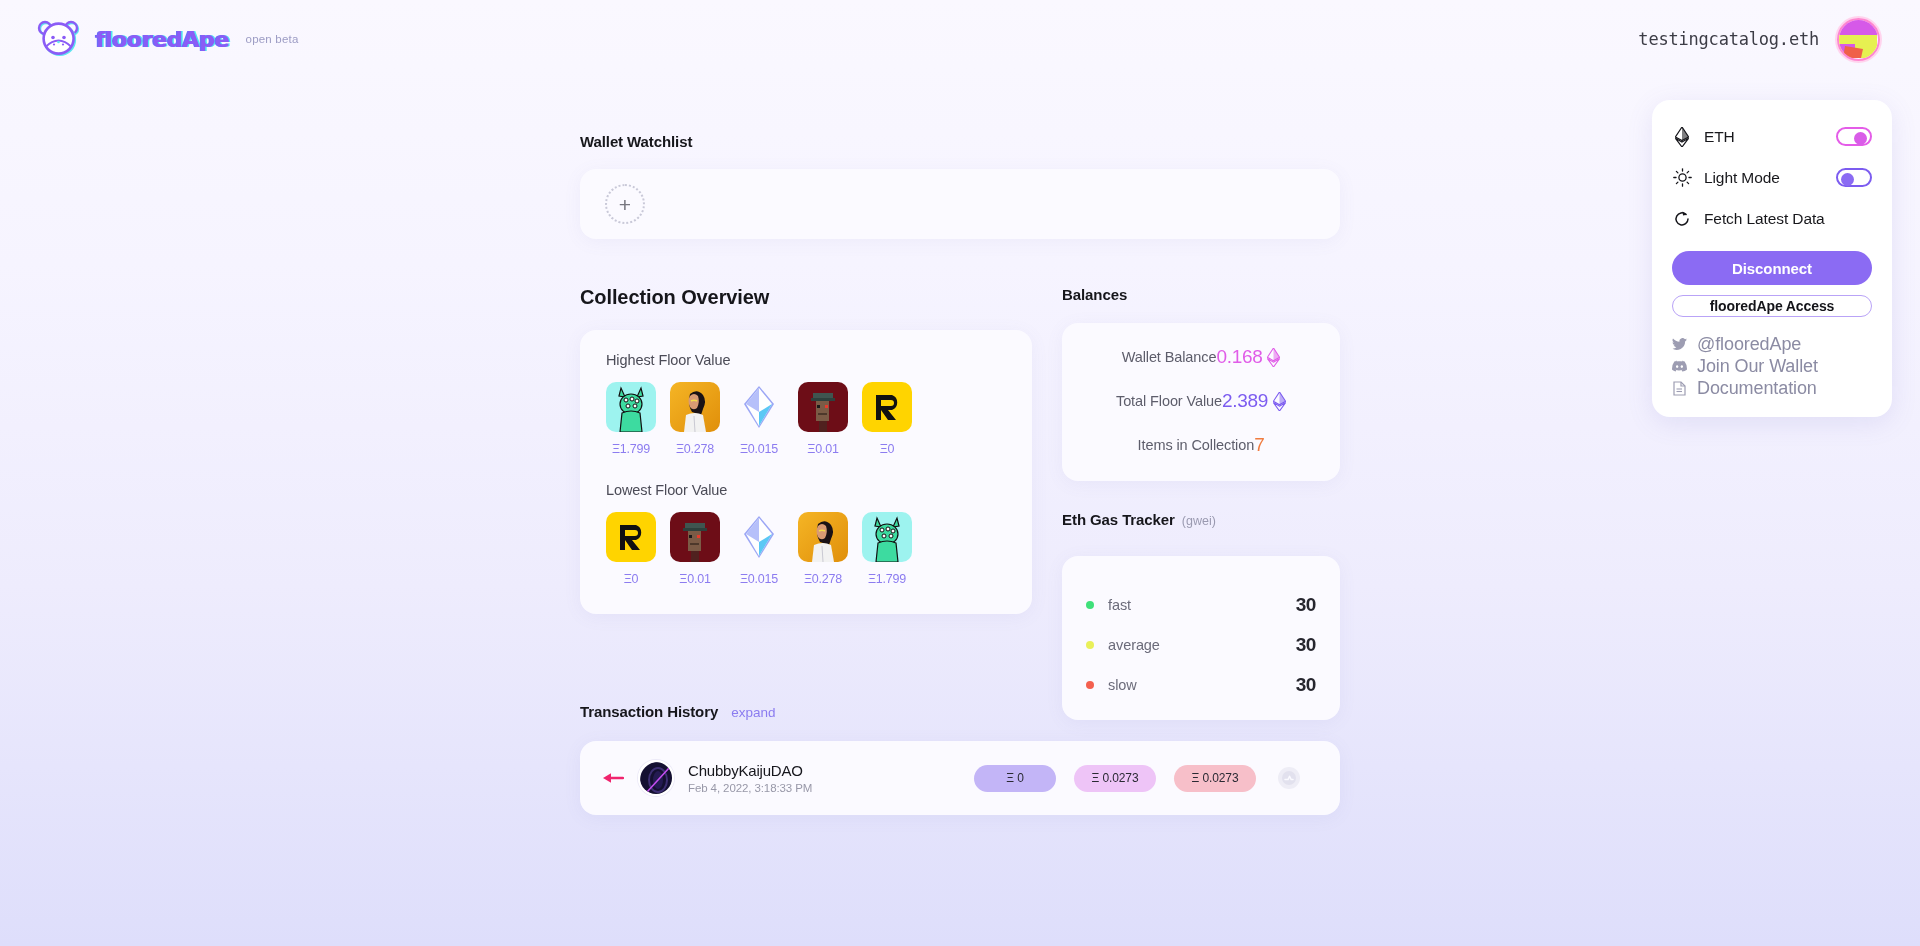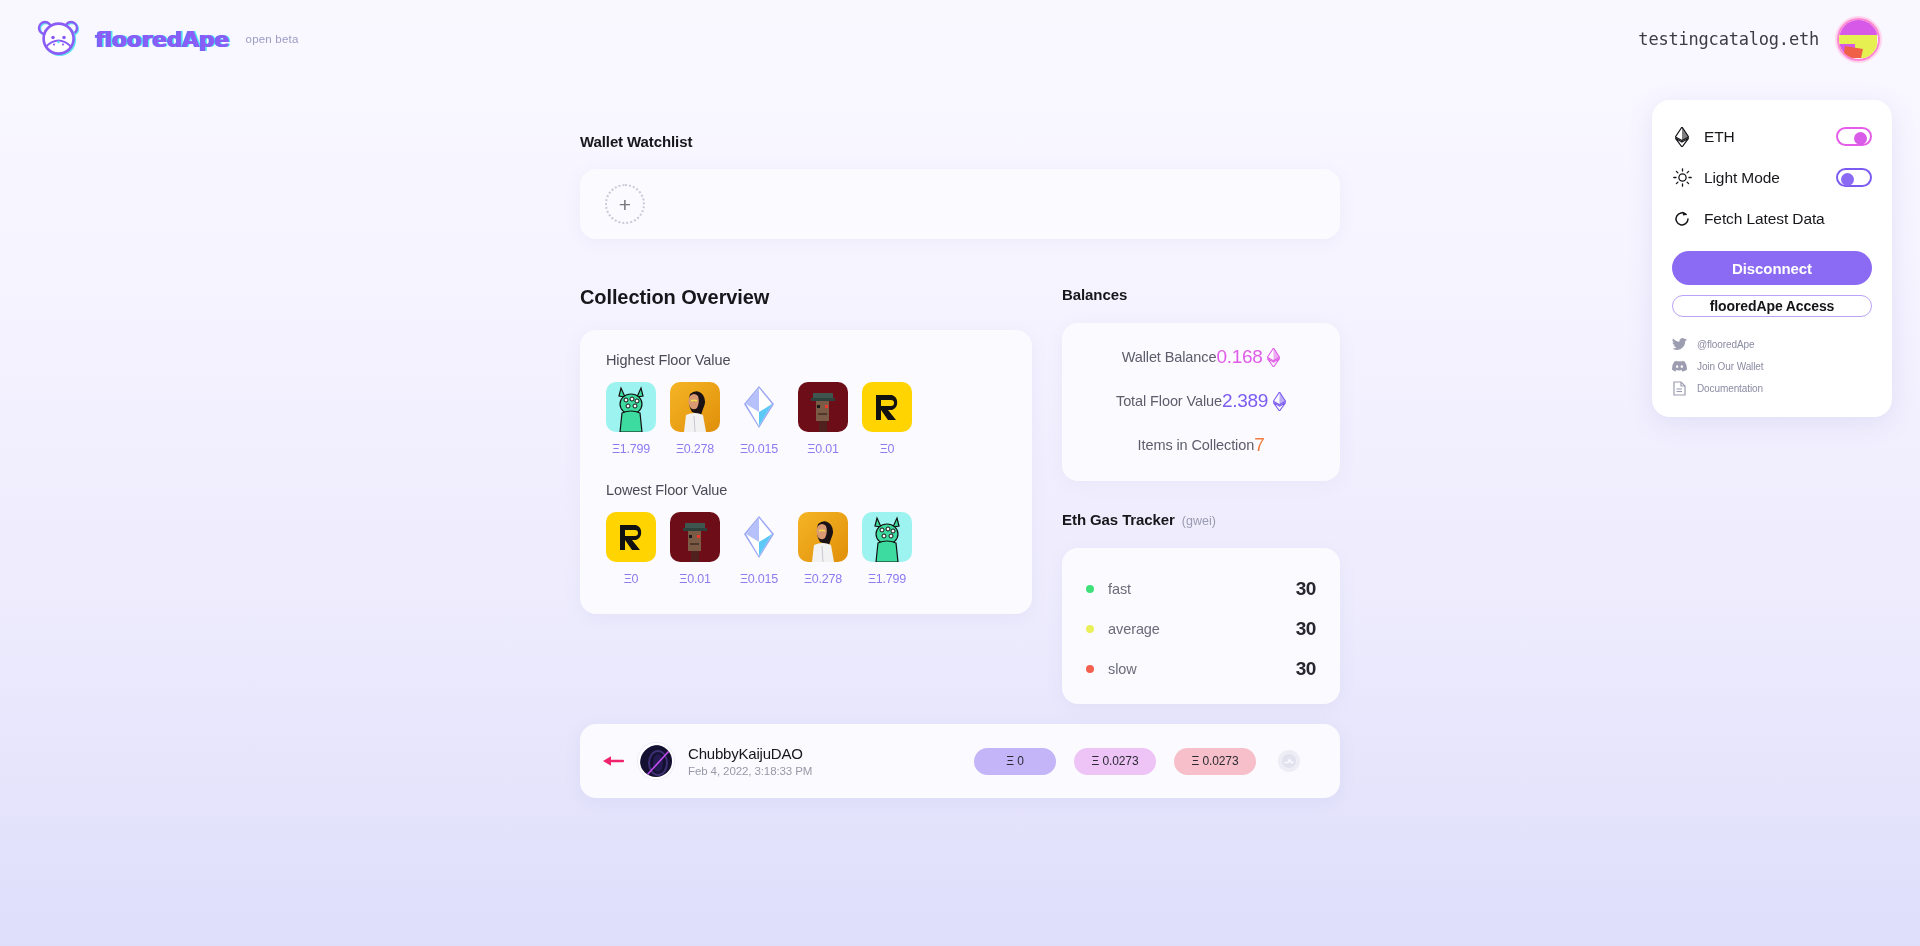--- a/index.html
+++ b/index.html
@@ -145,21 +145,21 @@
     border: 1.6px solid #b9a3f7;
     display: flex; align-items: center; justify-content: center;
     cursor: pointer;
     letter-spacing: -0.1px;
   }
 
   .sp-links { margin-top: 16px; }
   .sp-link {
     display: flex; align-items: center; gap: 10px;
     height: 22px;
-    font-size: 10px;
+    font-size: 18px;
     color: #8b8ba3;
     cursor: pointer;
     letter-spacing: -0.1px;
   }
   .sp-link .ico { width: 15px; height: 15px; display:flex; align-items:center; justify-content:center; flex:0 0 15px; }
 
   
   .main {
     position: absolute;
     left: 580px;
@@ -244,21 +244,21 @@
   .bal-label { font-size: 14.5px; color: #5d5d6b; letter-spacing: -0.1px; }
   .bal-value { display: flex; align-items: center; gap: 5px; font-size: 19px; font-weight: 400; letter-spacing: -0.3px; }
   .bal-value.pink { color: #e05ce8; }
   .bal-value.purple { color: #7c5cf0; }
   .bal-value.orange { color: #f07c40; }
 
   
   .gas-wrap { margin-top: 30px; }
   .gas-title-row { display: flex; align-items: baseline; gap: 7px; }
   .gas-unit { font-size: 12.5px; color: #9a9ab0; font-weight: 400; }
-  .gas-card { margin-top: 20px; padding: 28px 24px 22px 24px; }
+  .gas-card { margin-top: 28px; padding: 36px 24px 22px 24px; }
   .gas-row { display: flex; align-items: center; height: 26px; }
   .gas-row + .gas-row { margin-top: 14px; }
   .gas-dot { width: 8px; height: 8px; border-radius: 50%; margin-right: 14px; flex: 0 0 8px; }
   .gas-name { font-size: 14.5px; color: #6b6b7a; flex: 1; letter-spacing: -0.1px; }
   .gas-val { font-size: 19px; font-weight: 700; color: #26262e; letter-spacing: -0.4px; text-align: right; }
 
   
   .tx-wrap { position: absolute; top: 703px; left: 0; width: 760px; }
   .tx-title-row { display: flex; align-items: baseline; gap: 13px; }
   .tx-expand { font-size: 13.5px; color: #8b7cf0; cursor: pointer; }
@@ -672,20 +672,24 @@
             <span class="gas-name">slow</span>
             <span class="gas-val">30</span>
           </div>
         </div>
       </div>
 
     </div>
   </div>
 
   <div class="tx-wrap">
+    <div class="tx-title-row">
+      <span class="section-title">Transaction History</span>
+      <span class="tx-expand">expand</span>
+    </div>
 
     <div class="card tx-card">
       <span class="tx-arrow">
         <svg width="22" height="14" viewBox="0 0 22 14">
           <line x1="21" y1="7" x2="5" y2="7" stroke="#f0246e" stroke-width="2.4" stroke-linecap="round"></line>
           <path d="M1 7 L9 2.2 L9 11.8 Z" fill="#f0246e"></path>
         </svg>
       </span>
 
       <span class="tx-avatar">

